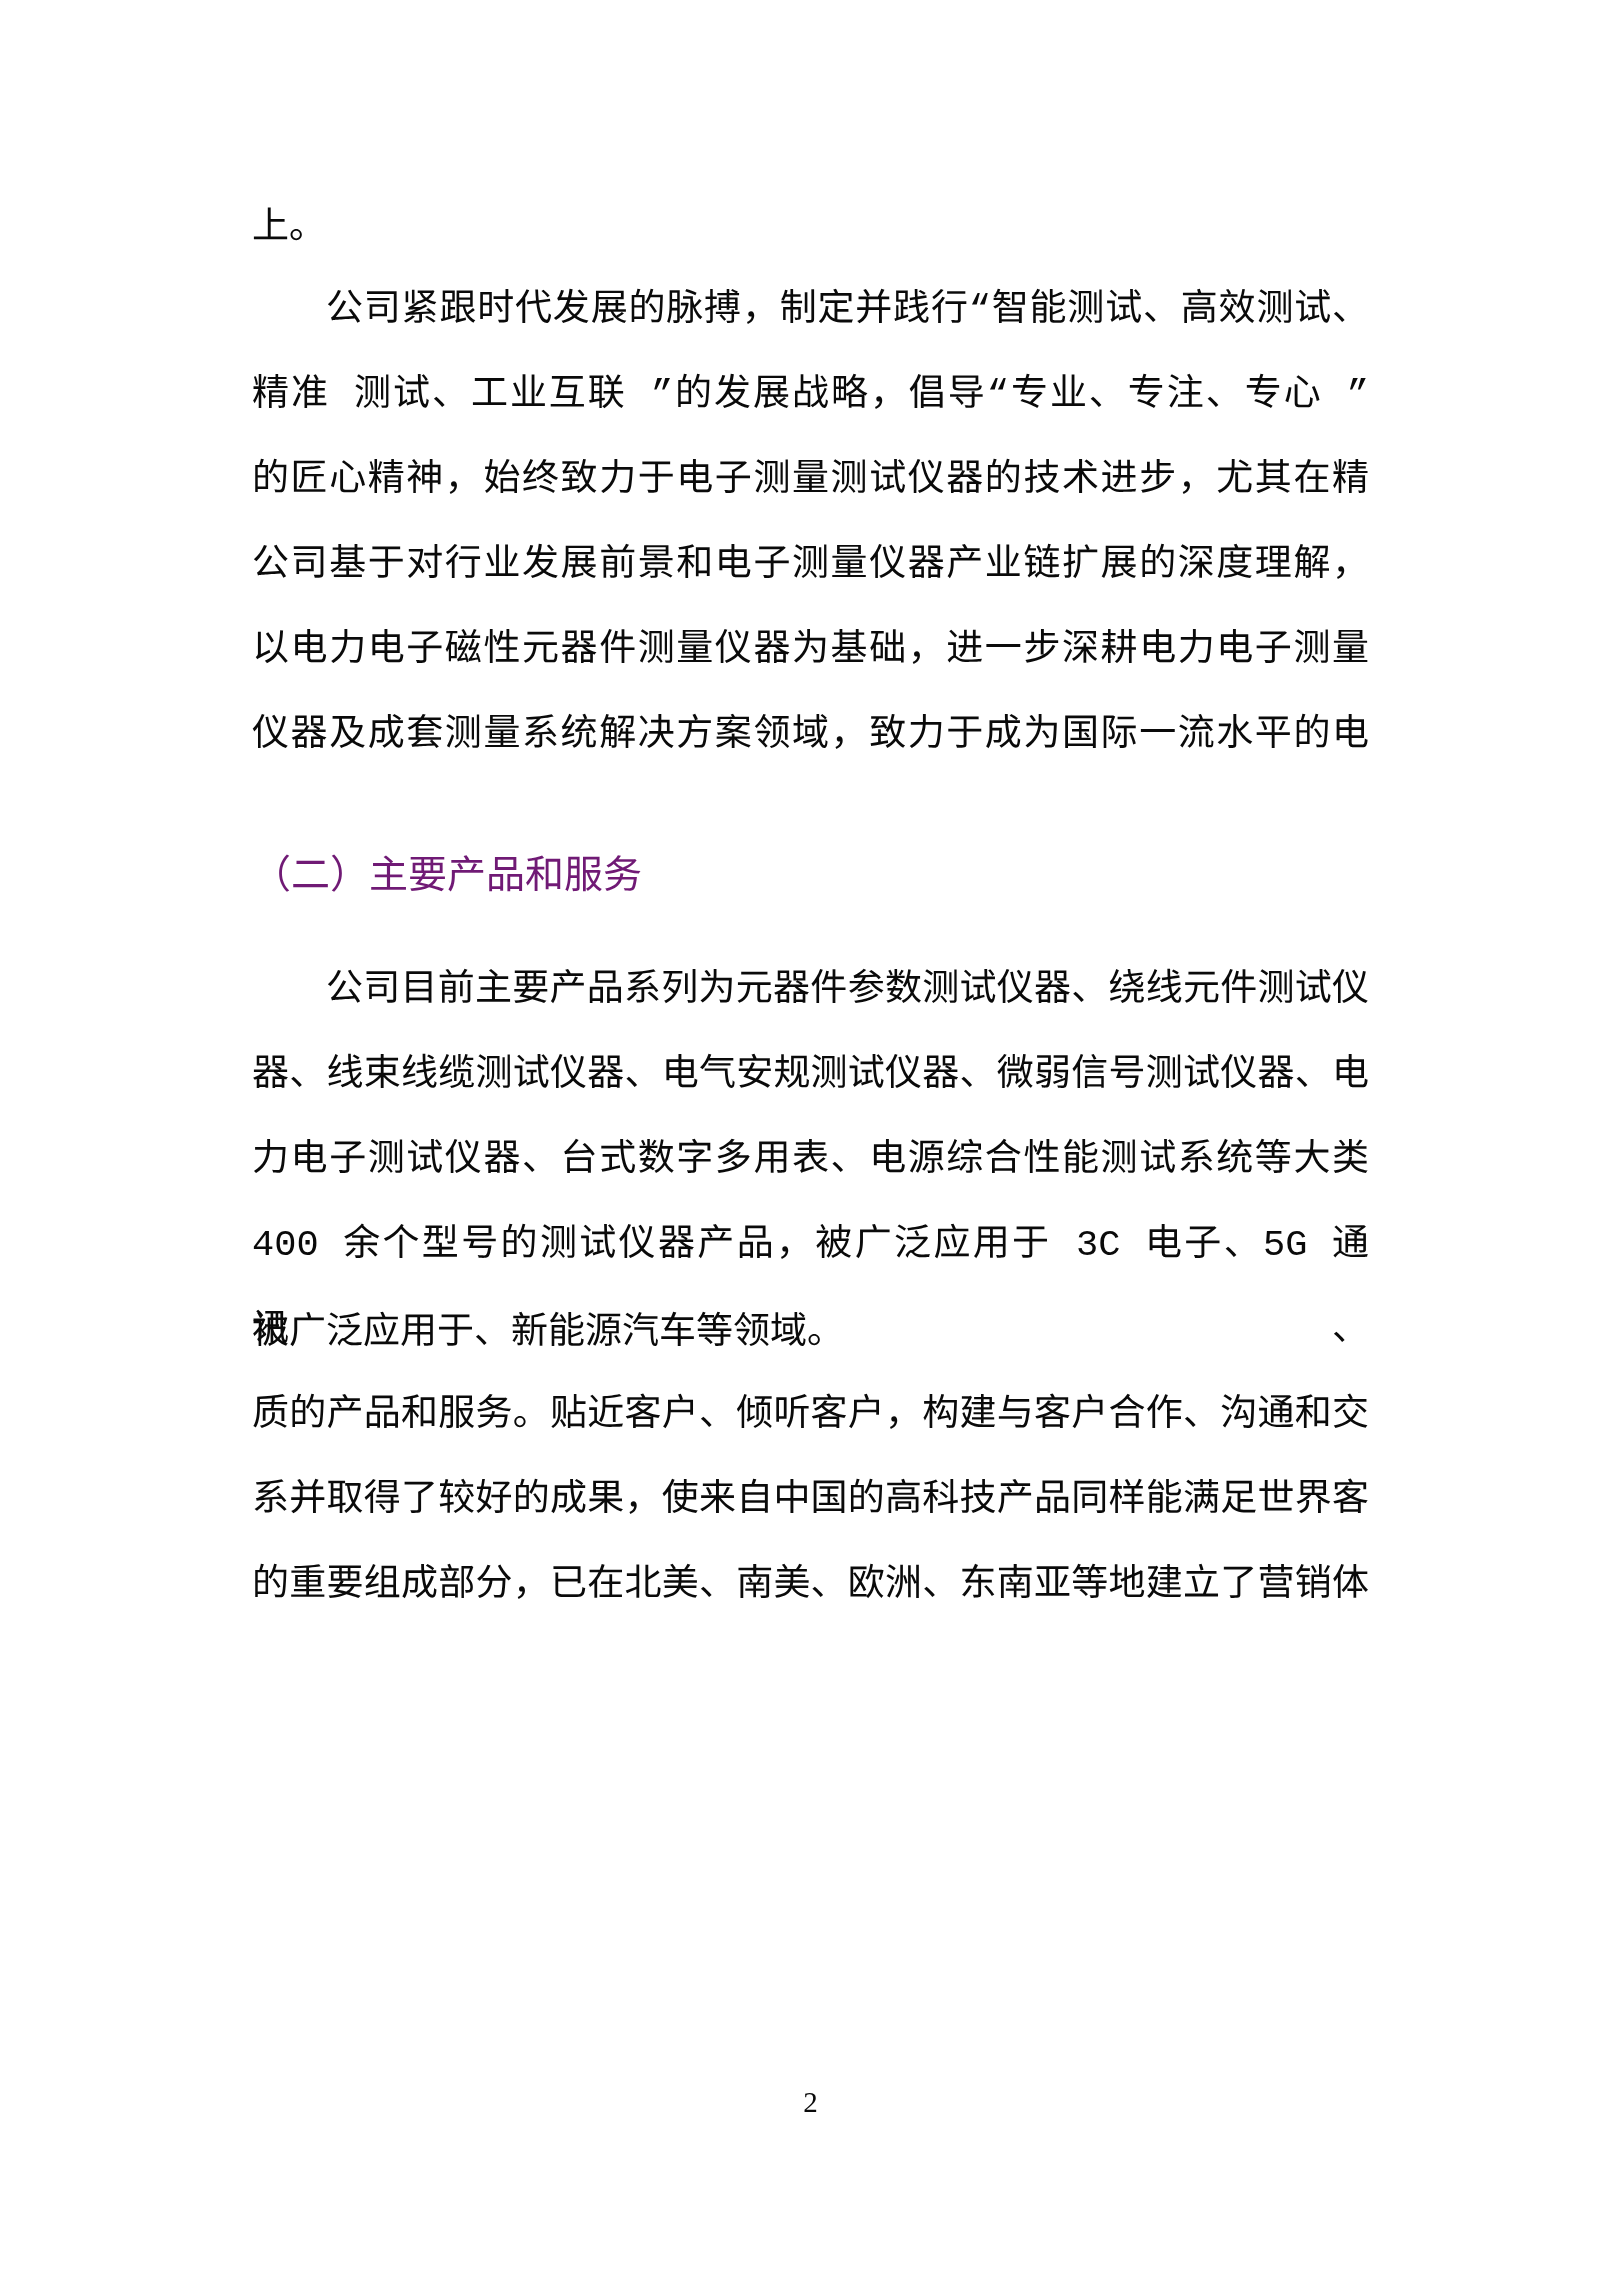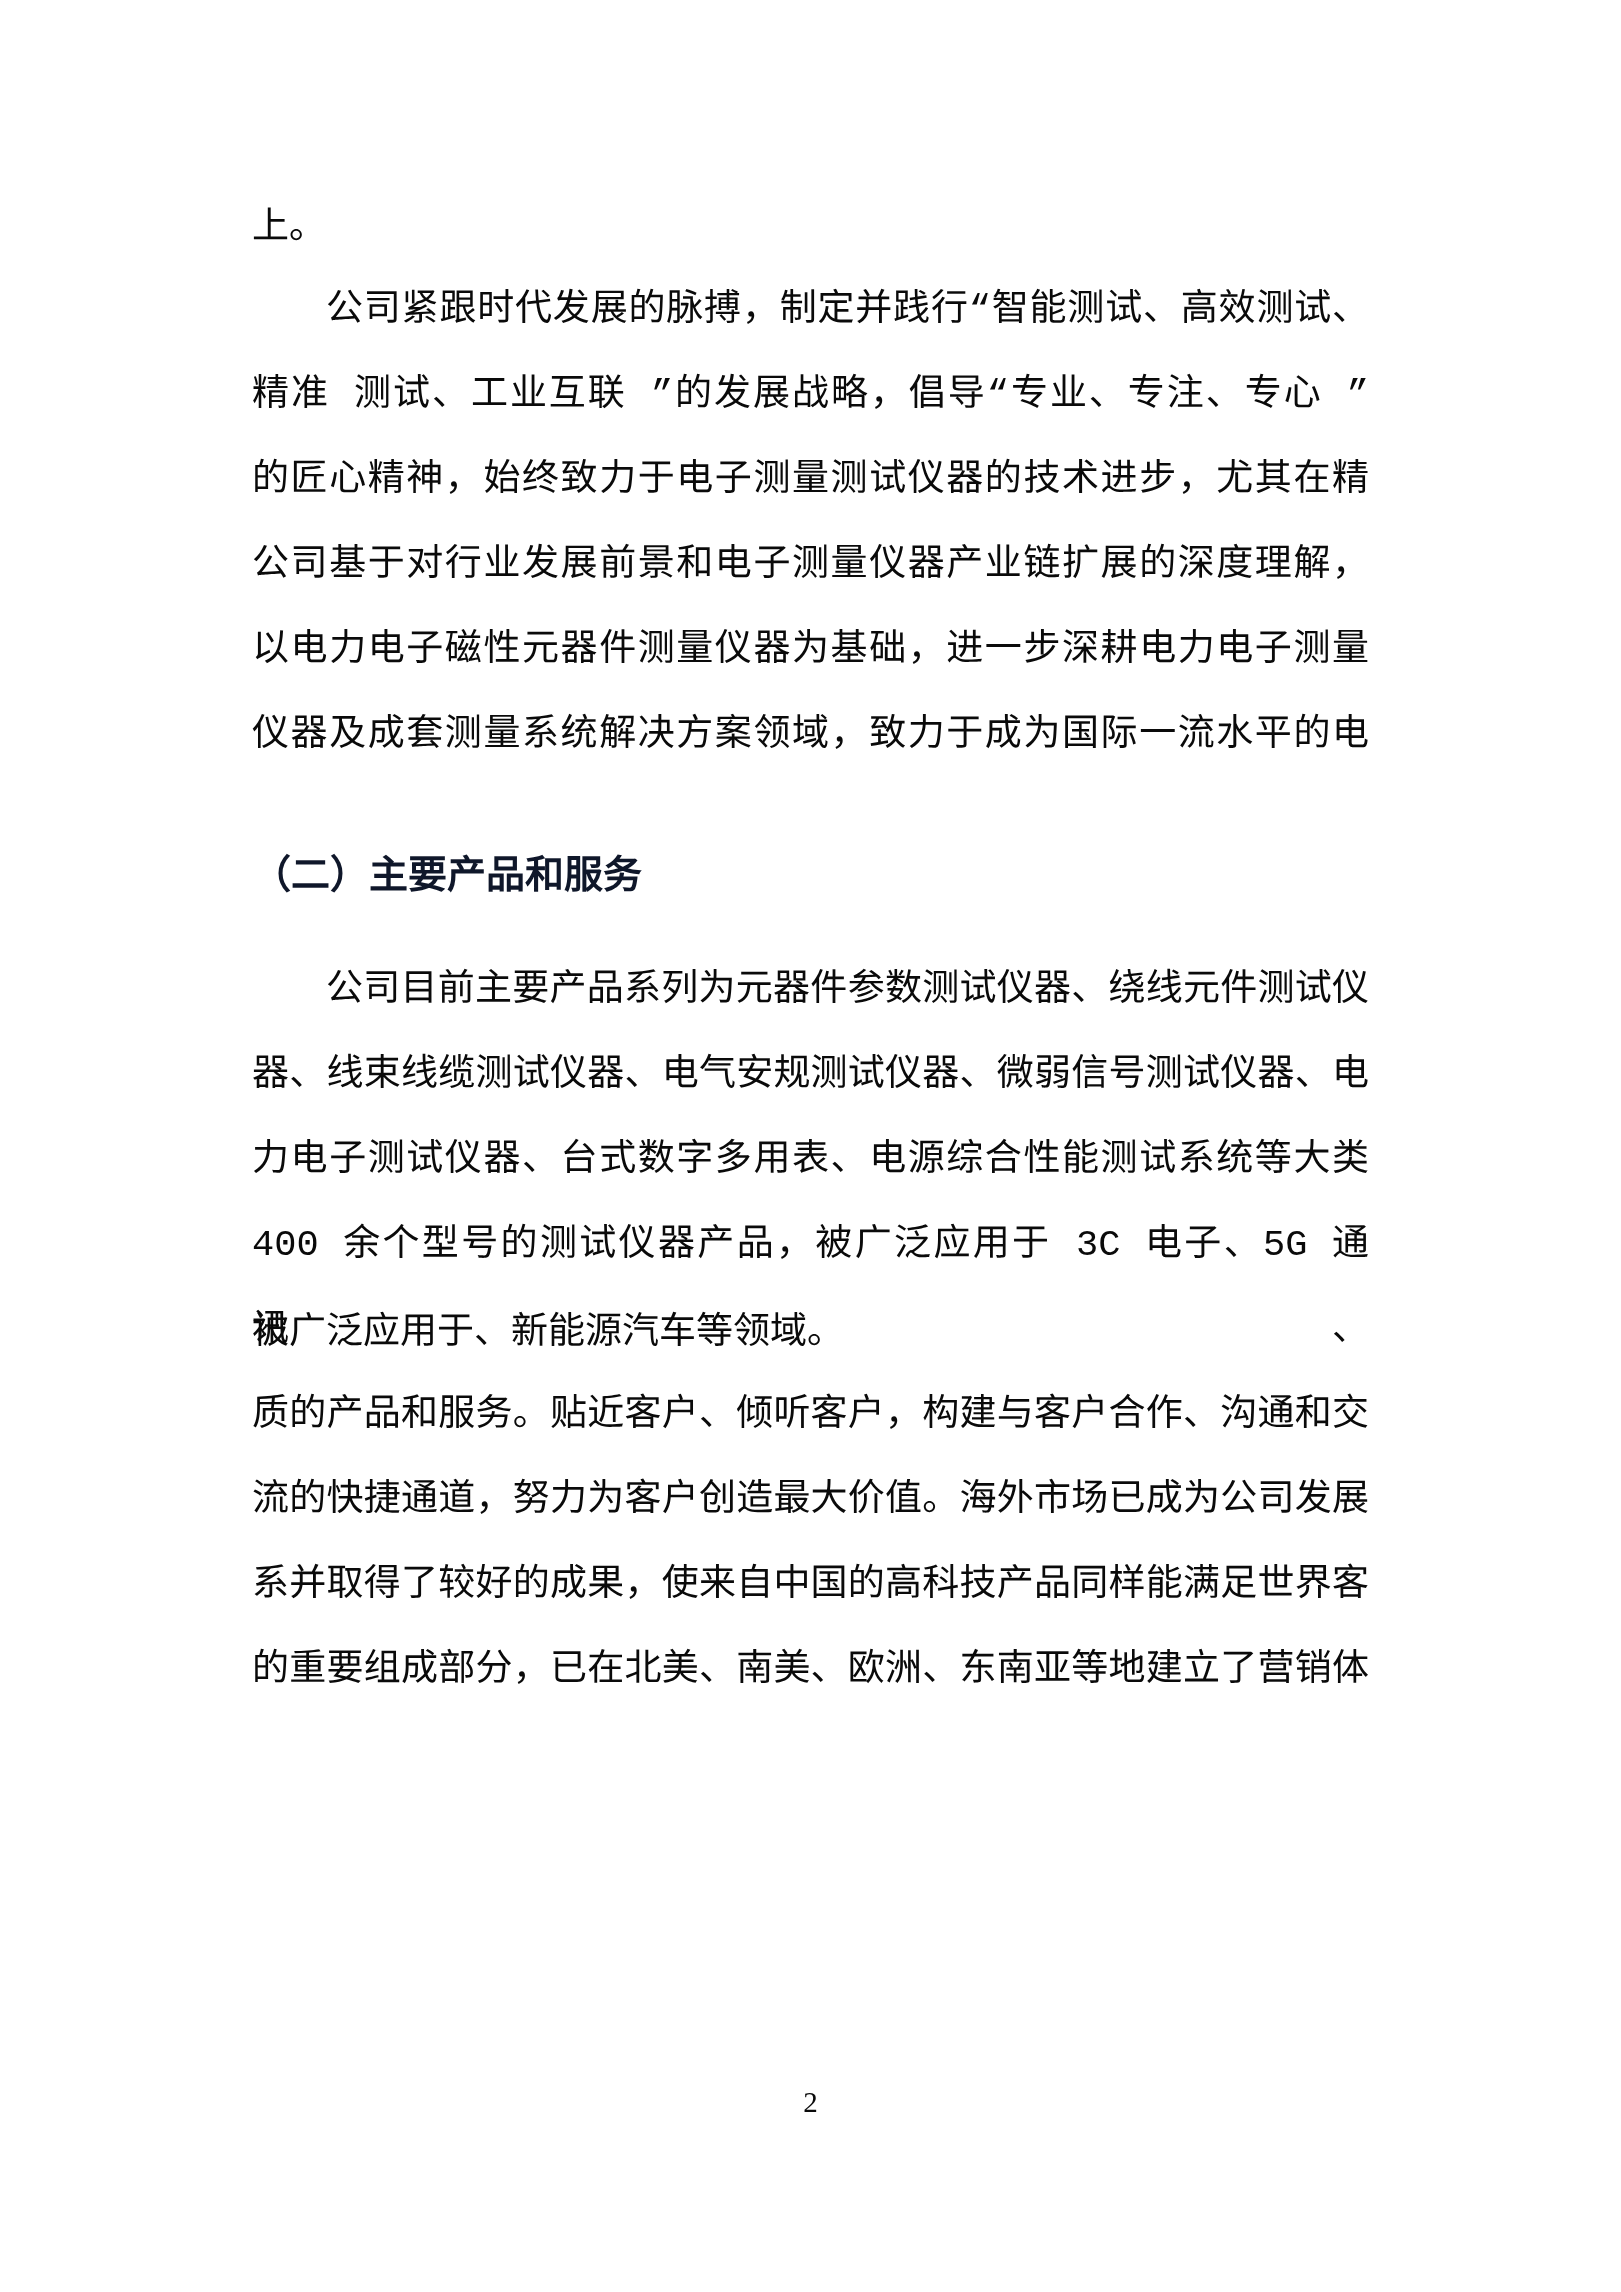--- a/index.html
+++ b/index.html
@@ -41,22 +41,22 @@
   }
   .line.last {
     text-align: left;
     text-align-last: left;
   }
   .heading {
     height: 85px;
     line-height: 85px;
     margin: 54px 0 31px 0;
     font-size: 39px;
-    font-weight: bold;
-    color: #0f172a;
+    font-weight: normal;
+    color: #701a75;
     font-family: "Liberation Serif", serif;
   }
   .footer {
     position: absolute;
     left: 0;
     right: 0;
     top: 2086px;
     text-align: center;
   }
   .pagenum {
@@ -89,21 +89,20 @@
     <section>
       <div class="line j indent">公司目前主要产品系列为元器件参数测试仪器、绕线元件测试仪</div>
       <div class="line j">器、线束线缆测试仪器、电气安规测试仪器、微弱信号测试仪器、电</div>
       <div class="line j">力电子测试仪器、台式数字多用表、电源综合性能测试系统等大类</div>
       <div class="line j">400 余个型号的测试仪器产品，被广泛应用于 3C 电子、5G 通讯、</div>
       <div class="line last">被广泛应用于、新能源汽车等领域。</div>
     </section>
 
     <section>
       <div class="line j">质的产品和服务。贴近客户、倾听客户，构建与客户合作、沟通和交</div>
-      <div class="line j">流的快捷通道，努力为客户创造最大价值。海外市场已成为公司发展</div>
       <div class="line j">系并取得了较好的成果，使来自中国的高科技产品同样能满足世界客</div>
       <div class="line j">的重要组成部分，已在北美、南美、欧洲、东南亚等地建立了营销体</div>
     </section>
 
   </main>
 
   <footer class="footer">
     <span class="pagenum">2</span>
   </footer>
 </div>

